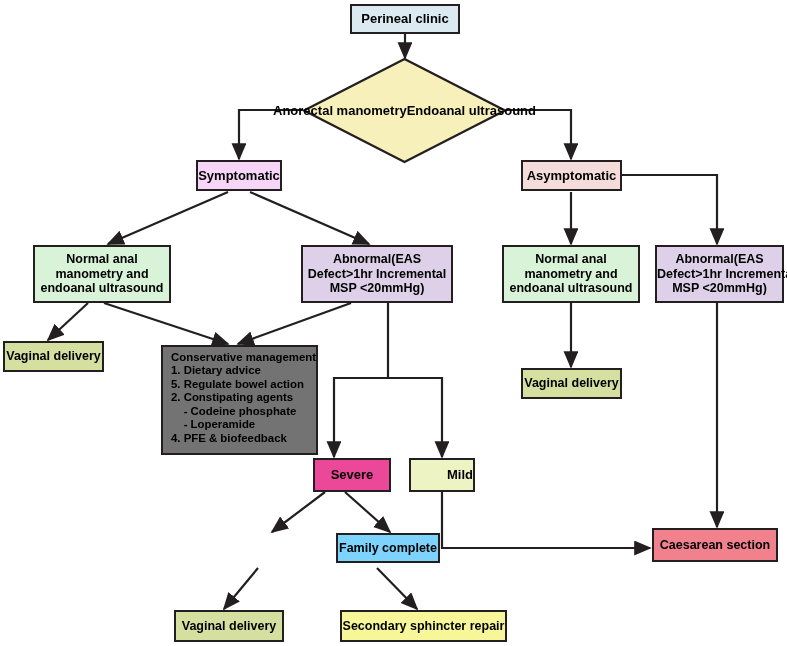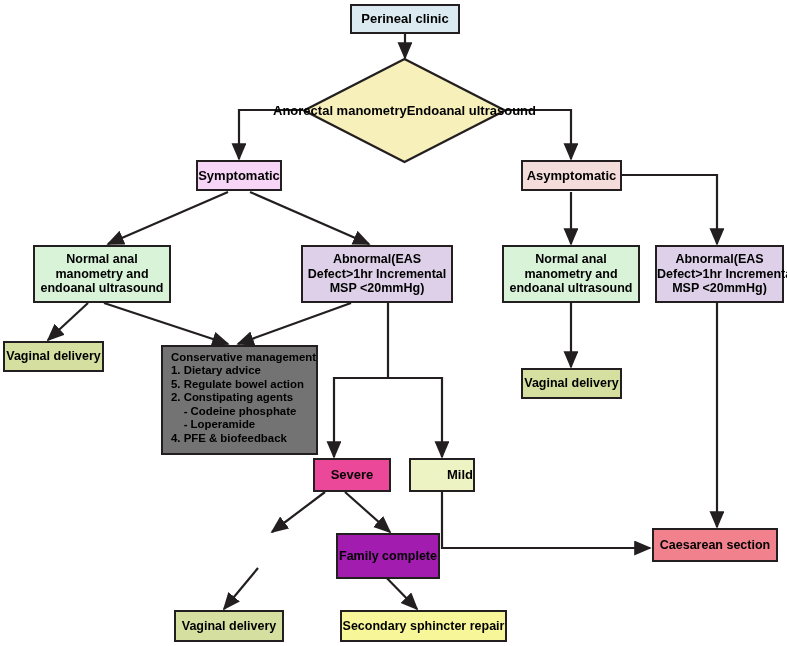--- a/index.html
+++ b/index.html
@@ -212,21 +212,21 @@
     </span>
   </div>
 
   <div class="node" style="left:409px; top:458px; width:66px; height:34px; background:#eef3c4; font-size:13px;text-align:right;">
     <span class="lines">
       <span class="ln">Mild</span>
     </span>
   </div>
 
 
-  <div class="node" style="left:336px; top:533px; width:104px; height:46px; background:#a21caf; font-size:12.5px;">
+  <div class="node" style="left:336px; top:533px; width:104px; height:30px; background:#7dd3fc; font-size:12.5px;">
     <span class="lines">
       <span class="ln">Family complete</span>
     </span>
   </div>
 
   <div class="node" style="left:652px; top:528px; width:126px; height:34px; background:#f2818e; font-size:12.5px;">
     <span class="lines">
       <span class="ln">Caesarean section</span>
     </span>
   </div>

